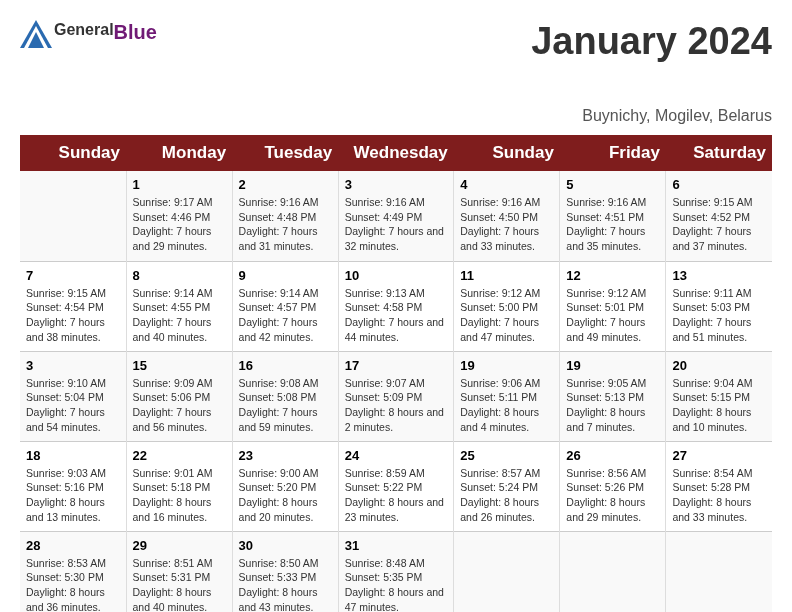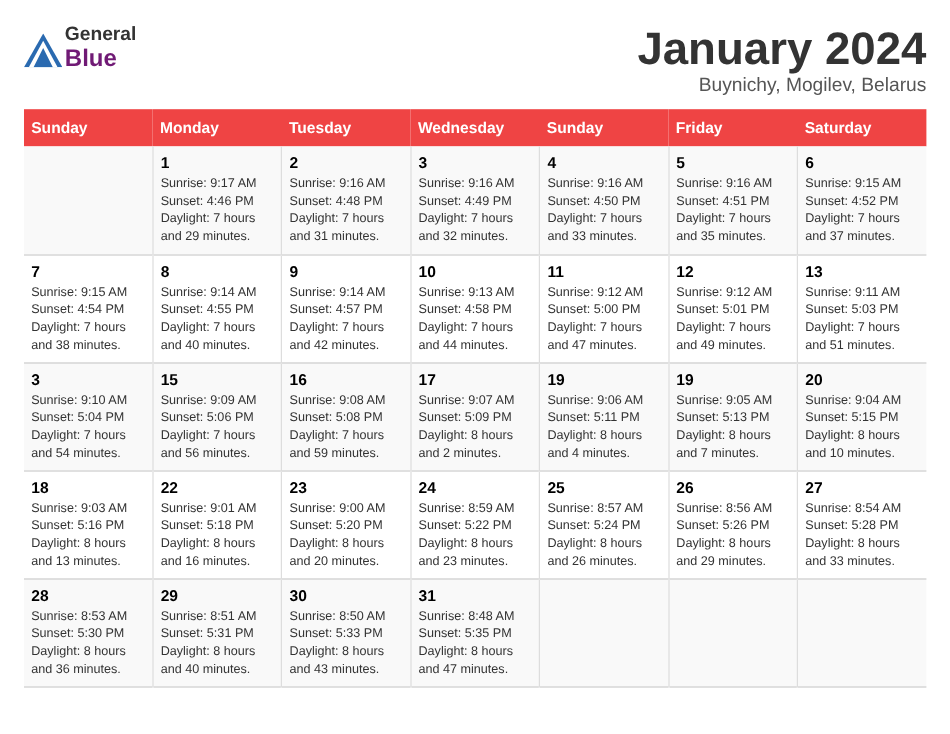--- a/index.html
+++ b/index.html
@@ -30,32 +30,33 @@
       text-align: right;
     }
     .calendar-title {
       font-size: 38px;
       font-weight: bold;
       color: #333;
     }
     .calendar-subtitle {
       font-size: 16px;
       color: #555;
+      margin-top: 44px;
     }
     table {
       width: 100%;
       border-collapse: collapse;
       font-size: 11px;
     }
     thead tr th {
-      background-color: #ef4444;
+      background-color: #7f1d1d;
       color: white;
       padding: 8px 6px;
-      text-align: left;
-      font-size: 13px;
+      text-align: right;
+      font-size: 17px;
       font-weight: bold;
     }
     tbody tr {
       border-bottom: 1px solid #ccc;
     }
     tbody tr:nth-child(odd) {
       background-color: #f9f9f9;
     }
     tbody tr:nth-child(even) {
       background-color: #ffffff;
@@ -87,21 +88,21 @@
 
 <div class="header-section">
   <div class="logo">
     <div class="logo-icon">
       <svg width="32" height="28" viewBox="0 0 32 28">
         <polygon points="16,0 32,28 0,28" fill="#2a6ab0"></polygon>
         <polygon points="16,6 28,28 4,28" fill="white"></polygon>
         <polygon points="16,12 24,28 8,28" fill="#2a6ab0"></polygon>
       </svg>
     </div>
-    <div style="display:flex; flex-direction:column; line-height:1.1;">
+    <div style="display:flex; flex-direction:row; line-height:1.1;">
       <span style="font-size:16px; font-weight:bold; color:#333;">General</span>
       <span style="font-size:20px; font-weight:bold; color:#701a75;">Blue</span>
     </div>
   </div>
   <div class="title-section">
     <div class="calendar-title">January 2024</div>
     <div class="calendar-subtitle">Buynichy, Mogilev, Belarus</div>
   </div>
 </div>
 

